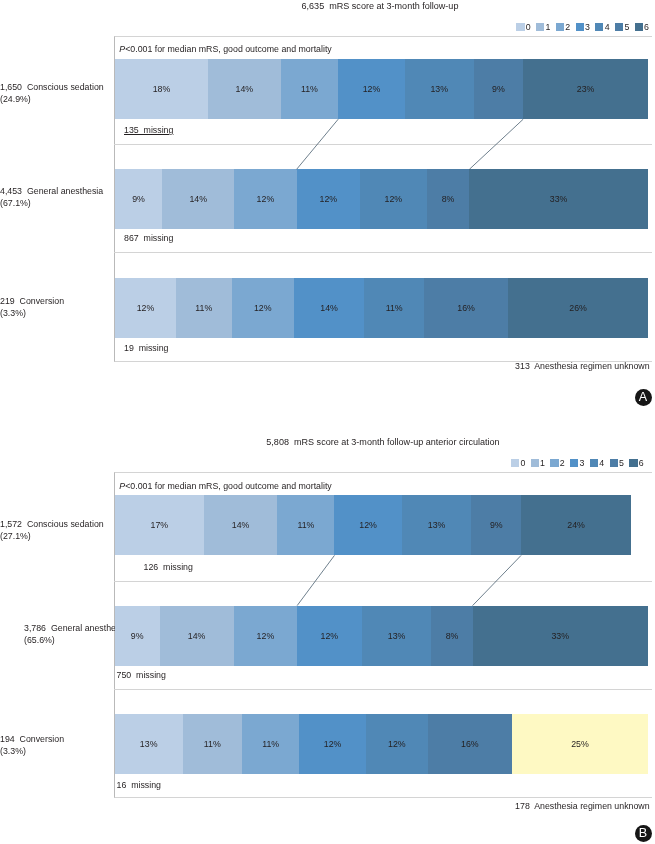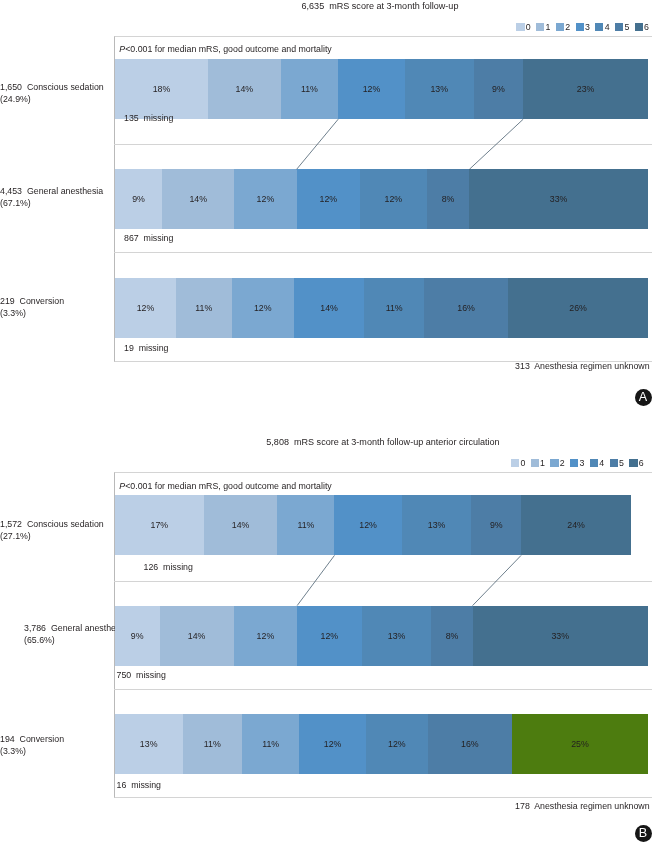--- a/index.html
+++ b/index.html
@@ -88,21 +88,21 @@
         <span>13%</span>
       </div>
     <div class="seg" style="background: rgb(77, 125, 166); width: 49.5876px;">
         <span>9%</span>
       </div>
     <div class="seg" style="background: rgb(68, 112, 143); width: 124.769px; text-align: right;">
         <span>23%</span>
       </div>
   </div>
 
-  <div class="missing" style="left: 124px; top: 113px;">135  missing</div>
+  <div class="missing" style="left: 124px; top: 125px; text-decoration: underline;">135  missing</div>
 
   <div class="rowlabel" style="left: 0px; width: 107.3px; top: 186.4px;"><span>4,453</span><span>  </span><span>General anesthesia</span><span class="l2">(67.1%)</span></div>
 
   <div class="bar" style="left: 114.8px; top: 169.3px; width: 533.2px; height: 60px;">
     <div class="seg" style="background: rgb(187, 207, 230); width: 47.4548px;">
         <span>9%</span>
       </div>
     <div class="seg" style="background: rgb(160, 188, 217); width: 71.982px;">
         <span>14%</span>
       </div>
@@ -275,21 +275,21 @@
       </div>
     <div class="seg" style="background: rgb(82, 145, 200); width: 66.65px;">
         <span>12%</span>
       </div>
     <div class="seg" style="background: rgb(80, 136, 182); width: 61.8512px;">
         <span>12%</span>
       </div>
     <div class="seg" style="background: rgb(77, 125, 166); width: 84.2456px;">
         <span>16%</span>
       </div>
-    <div class="seg" style="background: #4d7c0f; width: 135.966px;">
+    <div class="seg" style="background: #fef9c3; width: 135.966px;">
         <span>25%</span>
       </div>
   </div>
 
   <div class="missing" style="left: 116.5px; top: 779.7px;">16  missing</div>
 
   <div class="hline" style="left: 113.8px; top: 580.6px; width: 538.7px;"></div>
   <div class="hline" style="left: 113.8px; top: 688.8px; width: 538.7px;"></div>
 
   <div class="footnote" style="left: 0px; width: 649.6px; top: 800.5px;">178  Anesthesia regimen unknown</div>

